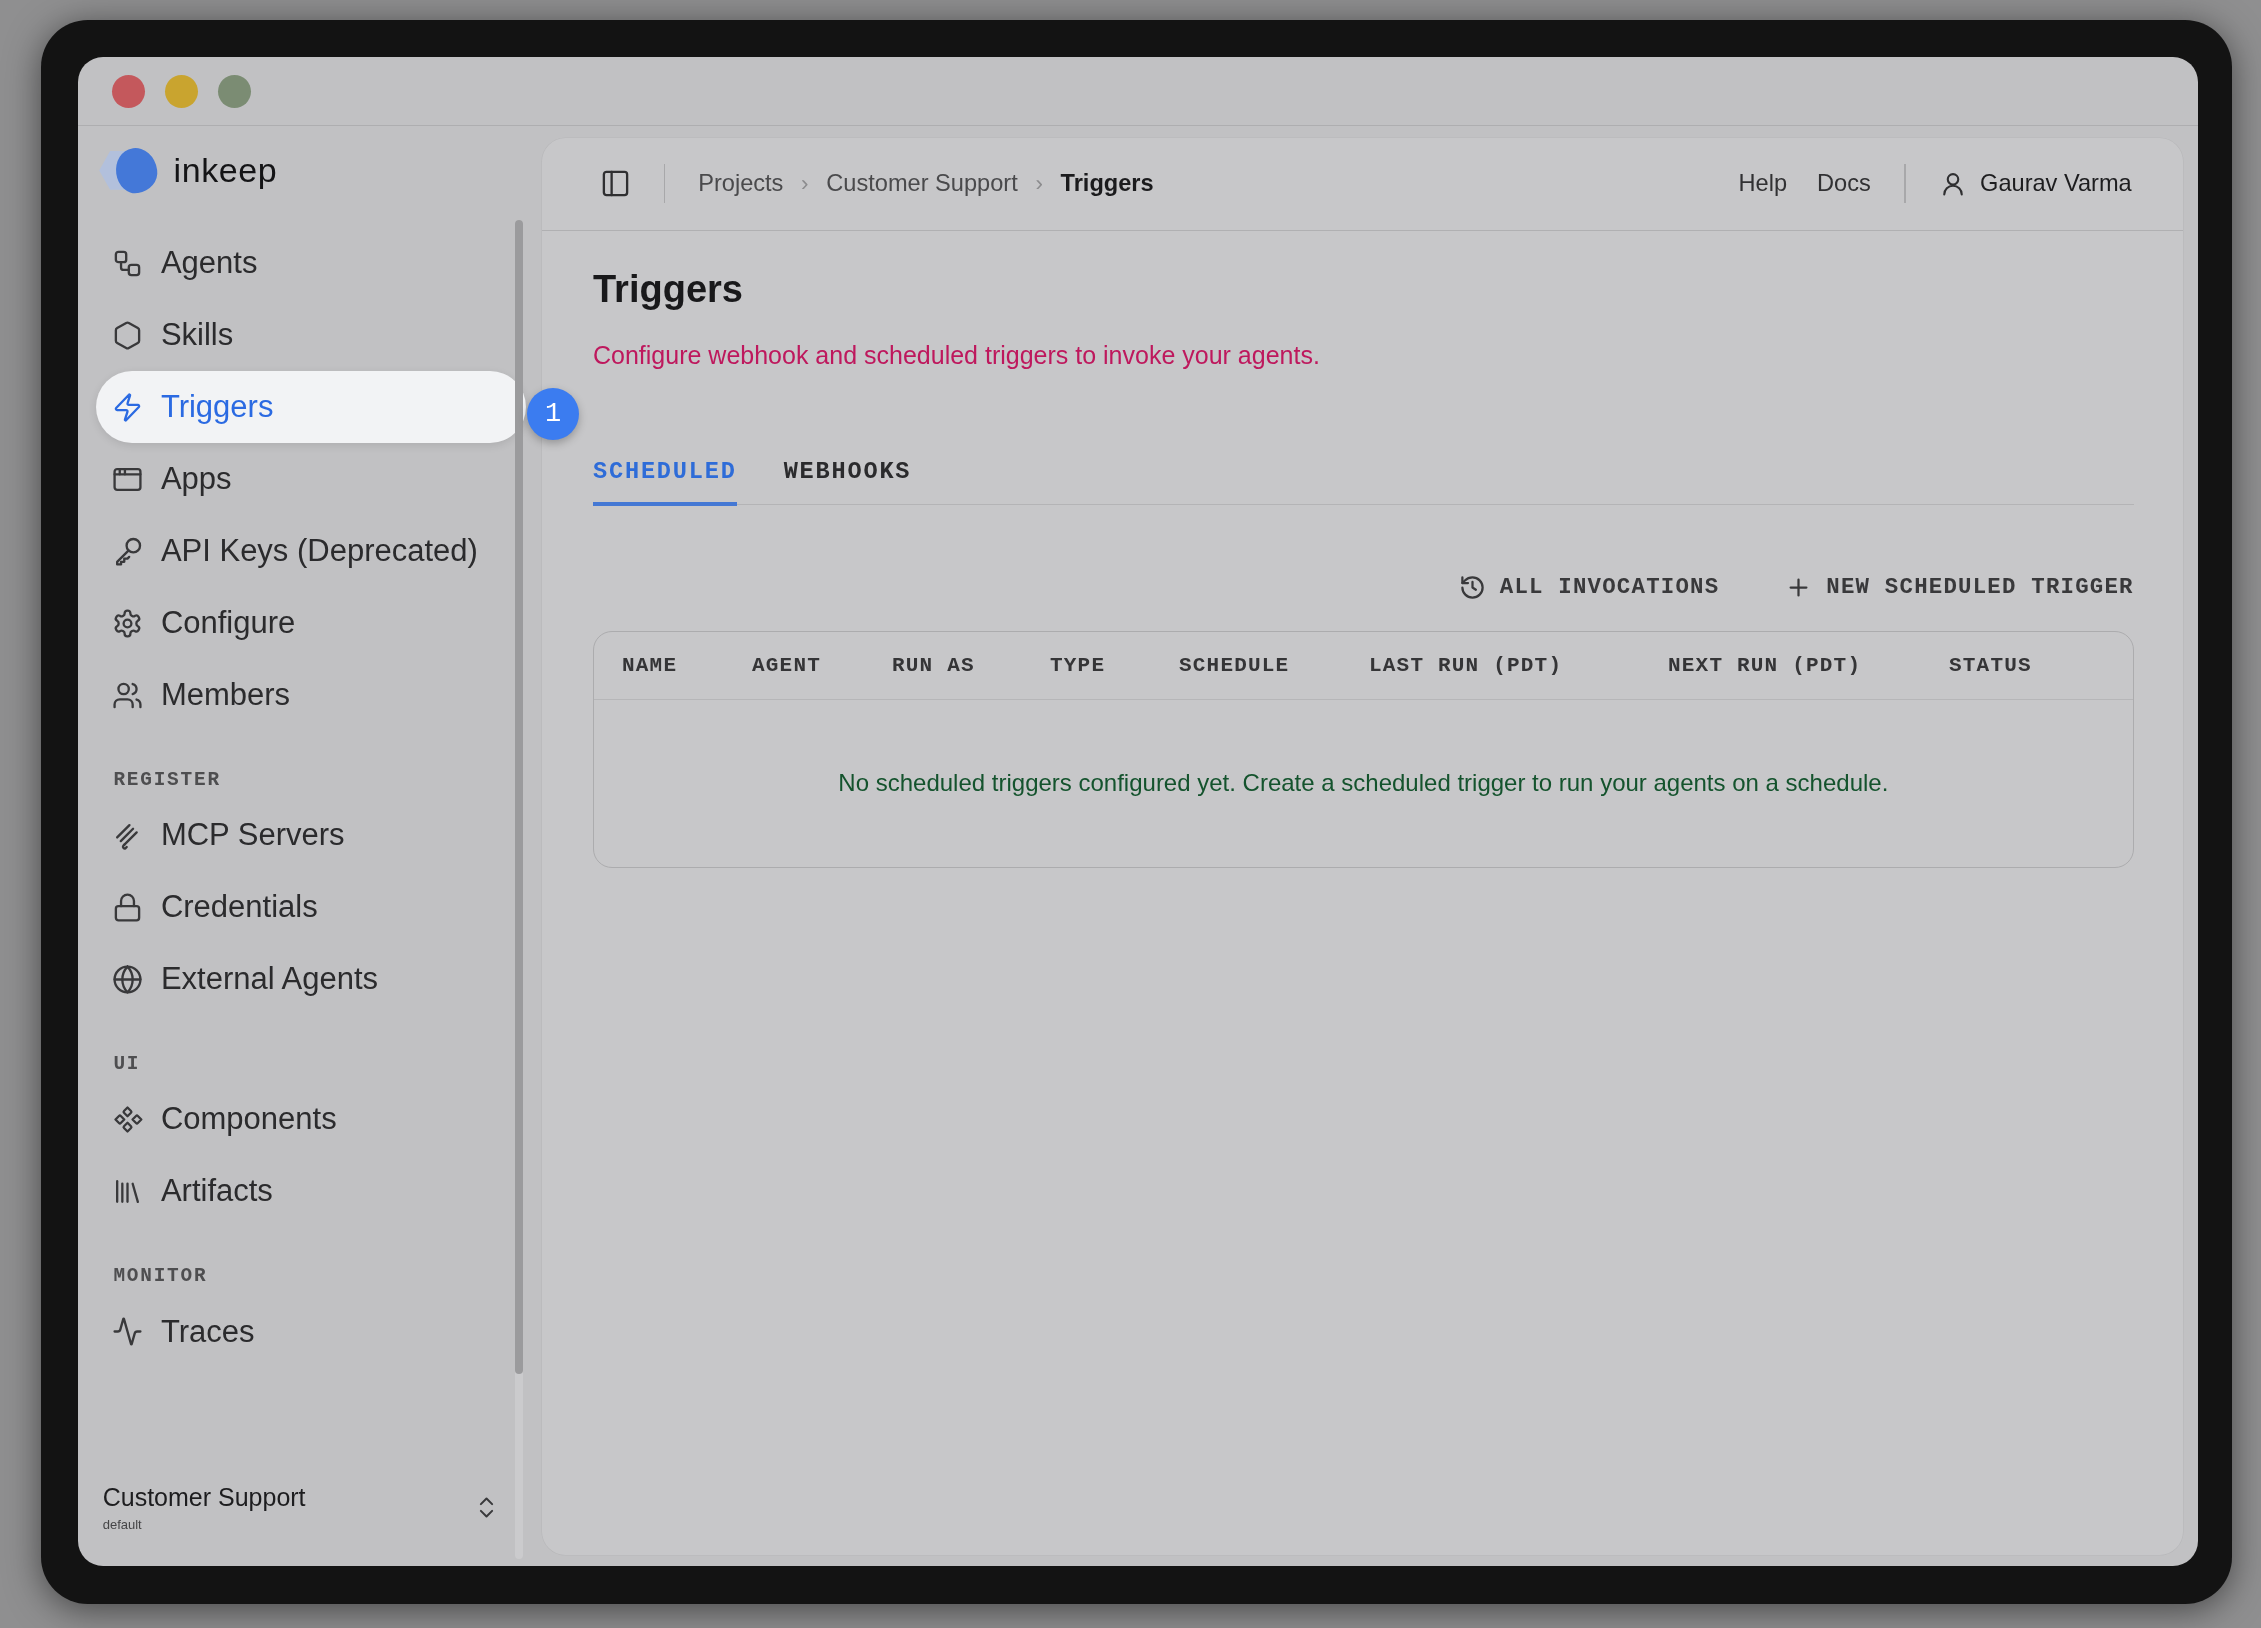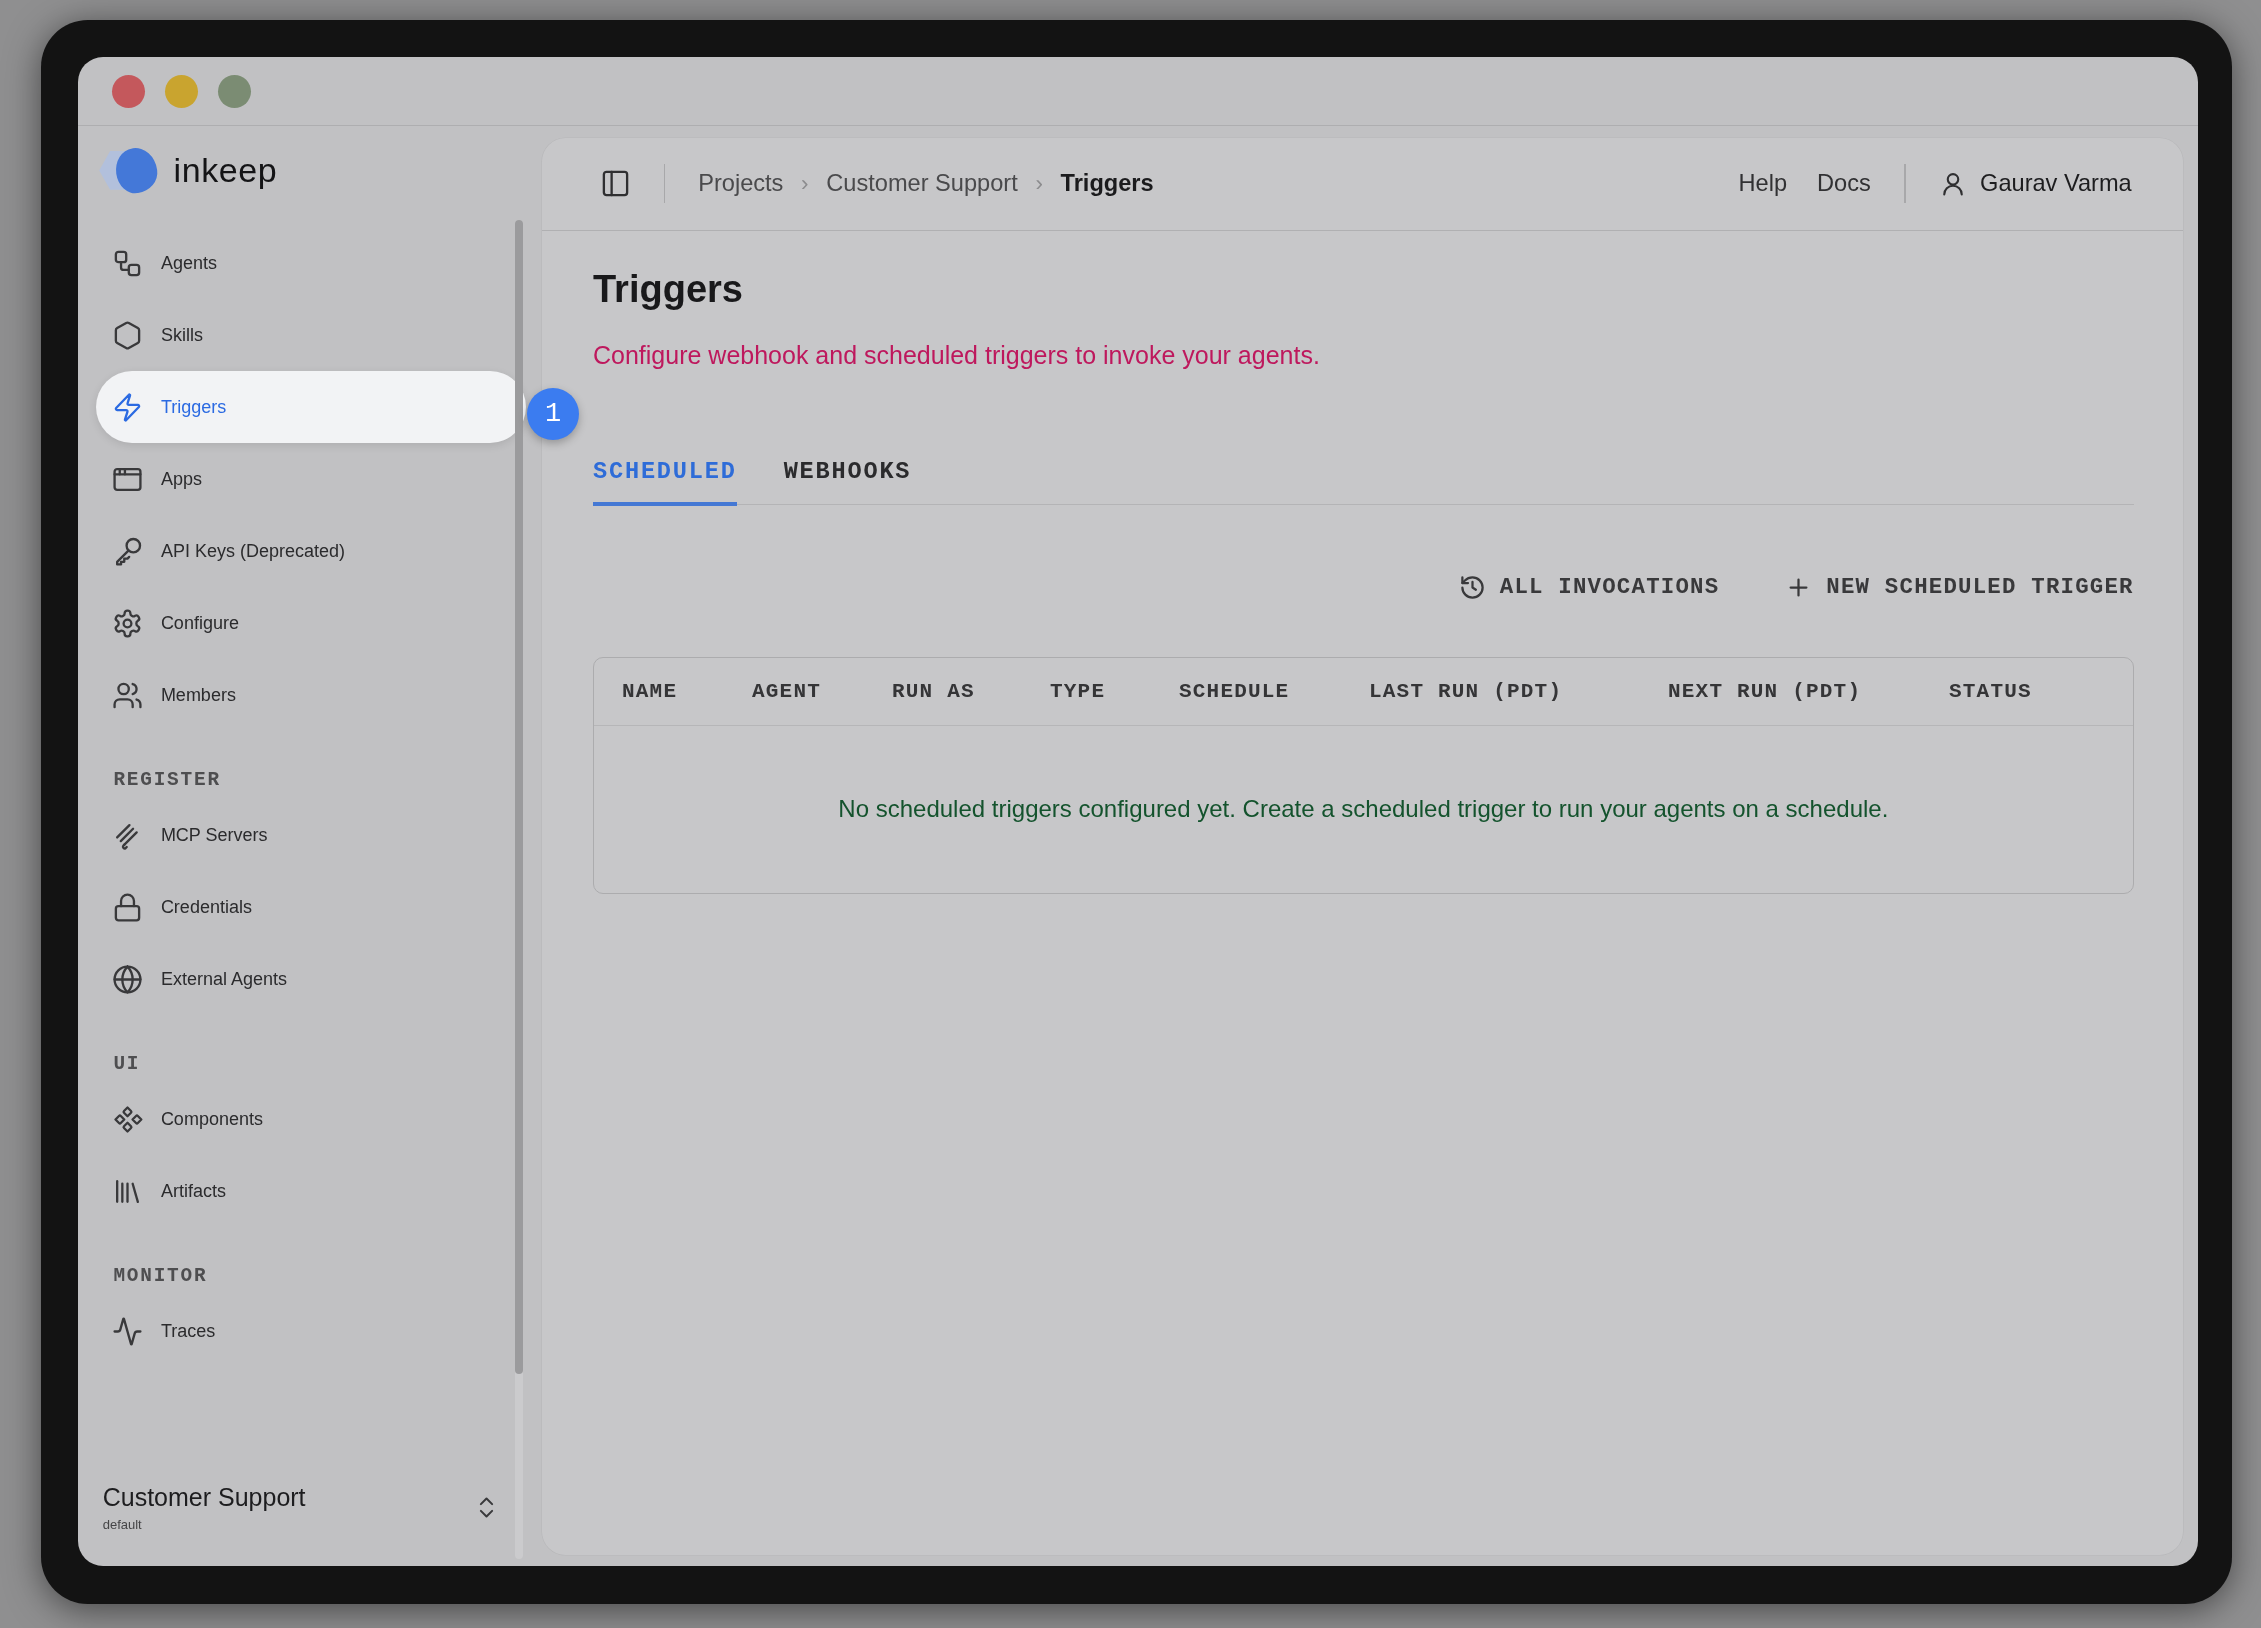--- a/index.html
+++ b/index.html
@@ -33,21 +33,21 @@
   .logo{display:flex;align-items:center;gap:15.3px;margin:0 0 33px 3.5px;}
   .logo-mark{position:relative;width:59px;height:47px;flex:none;}
   .logo-hex{position:absolute;left:0;top:2.9px;width:42px;height:41px;background:#b2c0dc;
             clip-path:polygon(26% 3%,74% 3%,100% 50%,74% 97%,26% 97%,0% 50%);}
   .logo-blob{position:absolute;left:16.5px;top:1.2px;width:41px;height:45px;background:#4478d8;
              border-radius:48% 52% 55% 45%/52% 55% 45% 50%;transform:rotate(-8deg);}
   .logo-text{font-size:34px;font-weight:500;color:#141416;letter-spacing:0.6px;}
 
   .nav-item{height:72px;display:flex;align-items:center;gap:17.7px;
             padding:0 17.7px 0 16.5px;border-radius:37px;color:#2b2b2d;
-            font-size:18px;cursor:pointer;flex:none;}
+            font-size:31px;cursor:pointer;flex:none;}
   .nav-item svg{width:31px;height:31px;flex:none;stroke:#39393b;}
   .nav-item.active{background:#f2f3f5;color:#2b6ae2;
                    box-shadow:0 2.4px 8.2px rgba(0,0,0,.10);}
   .nav-item.active svg{stroke:#2b6ae2;}
   .section-label{margin:38px 0 8.2px 17.7px;font-size:19.4px;letter-spacing:1.8px;
                  color:#4e4e50;font-weight:700;flex:none;}
 
   .switcher{margin-top:auto;display:flex;align-items:center;
             padding:0 26px 0 7px;flex:none;cursor:pointer;}
   .switcher-texts{display:flex;flex-direction:column;gap:4.7px;}
@@ -91,21 +91,21 @@
   .tab{font-size:23.6px;letter-spacing:1.8px;font-weight:700;color:#2b2b2d;
        padding-bottom:17.7px;border-bottom:4.7px solid transparent;margin-bottom:-2.9px;
        cursor:pointer;}
   .tab.active{color:#2e6cd8;border-bottom-color:#4478d4;}
 
   .actions{margin-top:69px;display:flex;justify-content:flex-end;align-items:center;gap:66px;}
   .action-btn{display:flex;align-items:center;gap:14px;font-size:22.4px;letter-spacing:1.2px;
               font-weight:600;color:#39393b;cursor:pointer;}
   .action-btn svg{width:27px;height:27px;stroke:#39393b;flex:none;}
 
-  .table-box{margin-top:56px;border:1.2px solid #acacae;border-radius:10px;overflow:hidden;}
+  .table-box{margin-top:30px;border:1.2px solid #acacae;border-radius:19px;overflow:hidden;}
   .table-head{display:flex;align-items:center;height:68px;padding-left:28px;
               border-bottom:1.2px solid #b6b6b8;}
   .th{font-size:21px;letter-spacing:1.2px;font-weight:600;color:#353537;flex:none;}
   .th.c0{width:130px;}.th.c1{width:140px;}.th.c2{width:158px;}.th.c3{width:129px;}
   .th.c4{width:190px;}.th.c5{width:299px;}.th.c6{width:281px;}.th.c7{width:auto;}
   .table-empty{height:167px;display:flex;align-items:center;justify-content:center;
                font-size:24px;color:#14532d;}
 </style>
 </head>
 <body>

